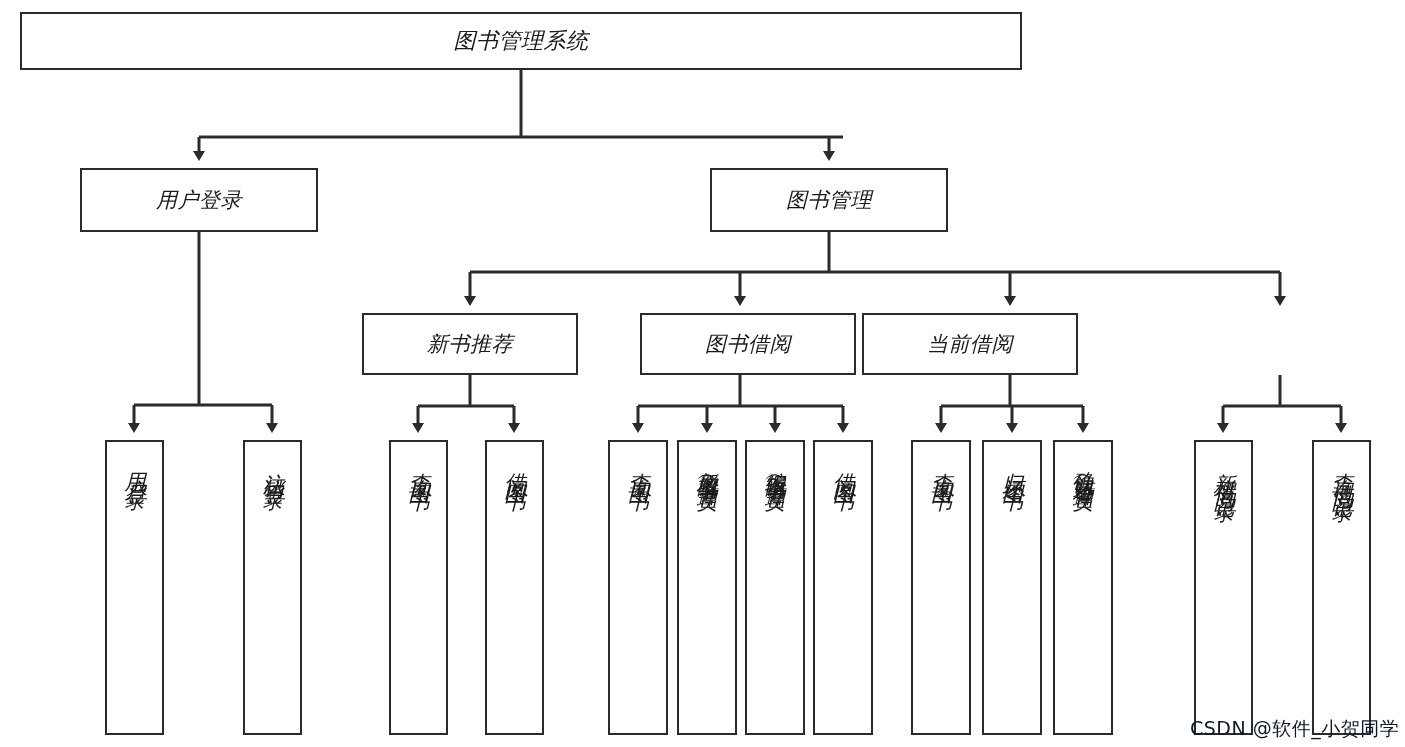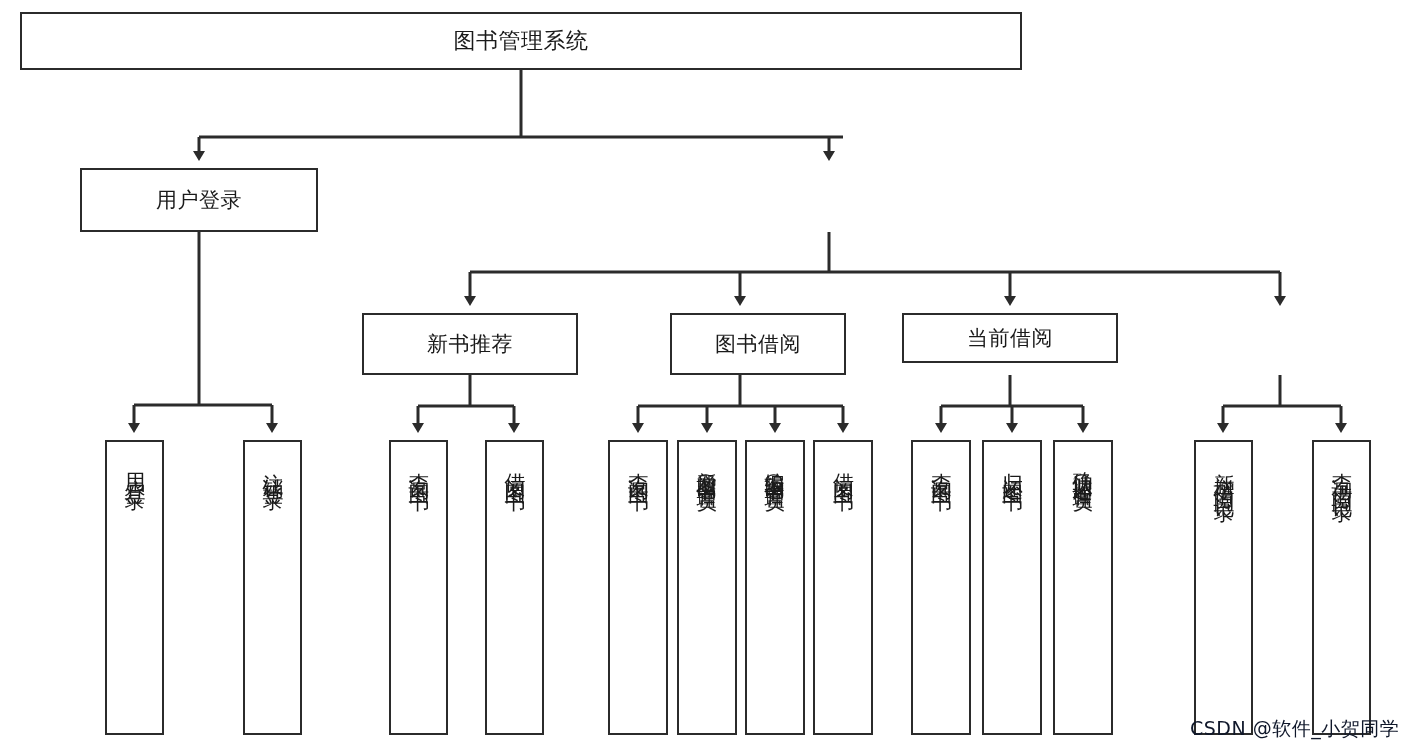--- a/index.html
+++ b/index.html
@@ -31,20 +31,21 @@
     border: 2px solid #2b2b2b;
     display: flex;
     align-items: center;
     justify-content: center;
     color: #1a1a1a;
   }
   .node .lbl {
     display: block;
     line-height: 1.18;
     white-space: nowrap;
+    font-style: italic;
   }
   
   .h-node .lbl {
     font-size: 21px;
     letter-spacing: 0.5px;
   }
   .root .lbl {
     font-size: 22px;
   }
   
@@ -127,28 +128,31 @@
     </g>
   </svg>
 
   <div class="node h-node root" style="left:20px; top:12px; width:1002px; height:58px;">
     <span class="lbl">图书管理系统</span>
   </div>
 
   <div class="node h-node" style="left:80px; top:168px; width:238px; height:64px;">
     <span class="lbl">用户登录</span>
   </div>
+  <div class="node h-node" style="left:710px; top:168px; width:238px; height:64px;">
+    <span class="lbl">图书管理</span>
+  </div>
 
   <div class="node h-node" style="left:362px; top:313px; width:216px; height:62px;">
     <span class="lbl">新书推荐</span>
   </div>
-  <div class="node h-node" style="left:670px; top:313px; width:176px; height:62px;">
+  <div class="node h-node" style="left:640px; top:313px; width:216px; height:62px;">
     <span class="lbl">图书借阅</span>
   </div>
-  <div class="node h-node" style="left:902px; top:313px; width:216px; height:50px;">
+  <div class="node h-node" style="left:862px; top:313px; width:216px; height:62px;">
     <span class="lbl">当前借阅</span>
   </div>
 
   <div class="node v-node" style="left:105px; top:440px; width:59px; height:295px;">
     <span class="lbl">用户登录</span>
   </div>
   <div class="node v-node" style="left:243px; top:440px; width:59px; height:295px;">
     <span class="lbl">注销登录</span>
   </div>
 

